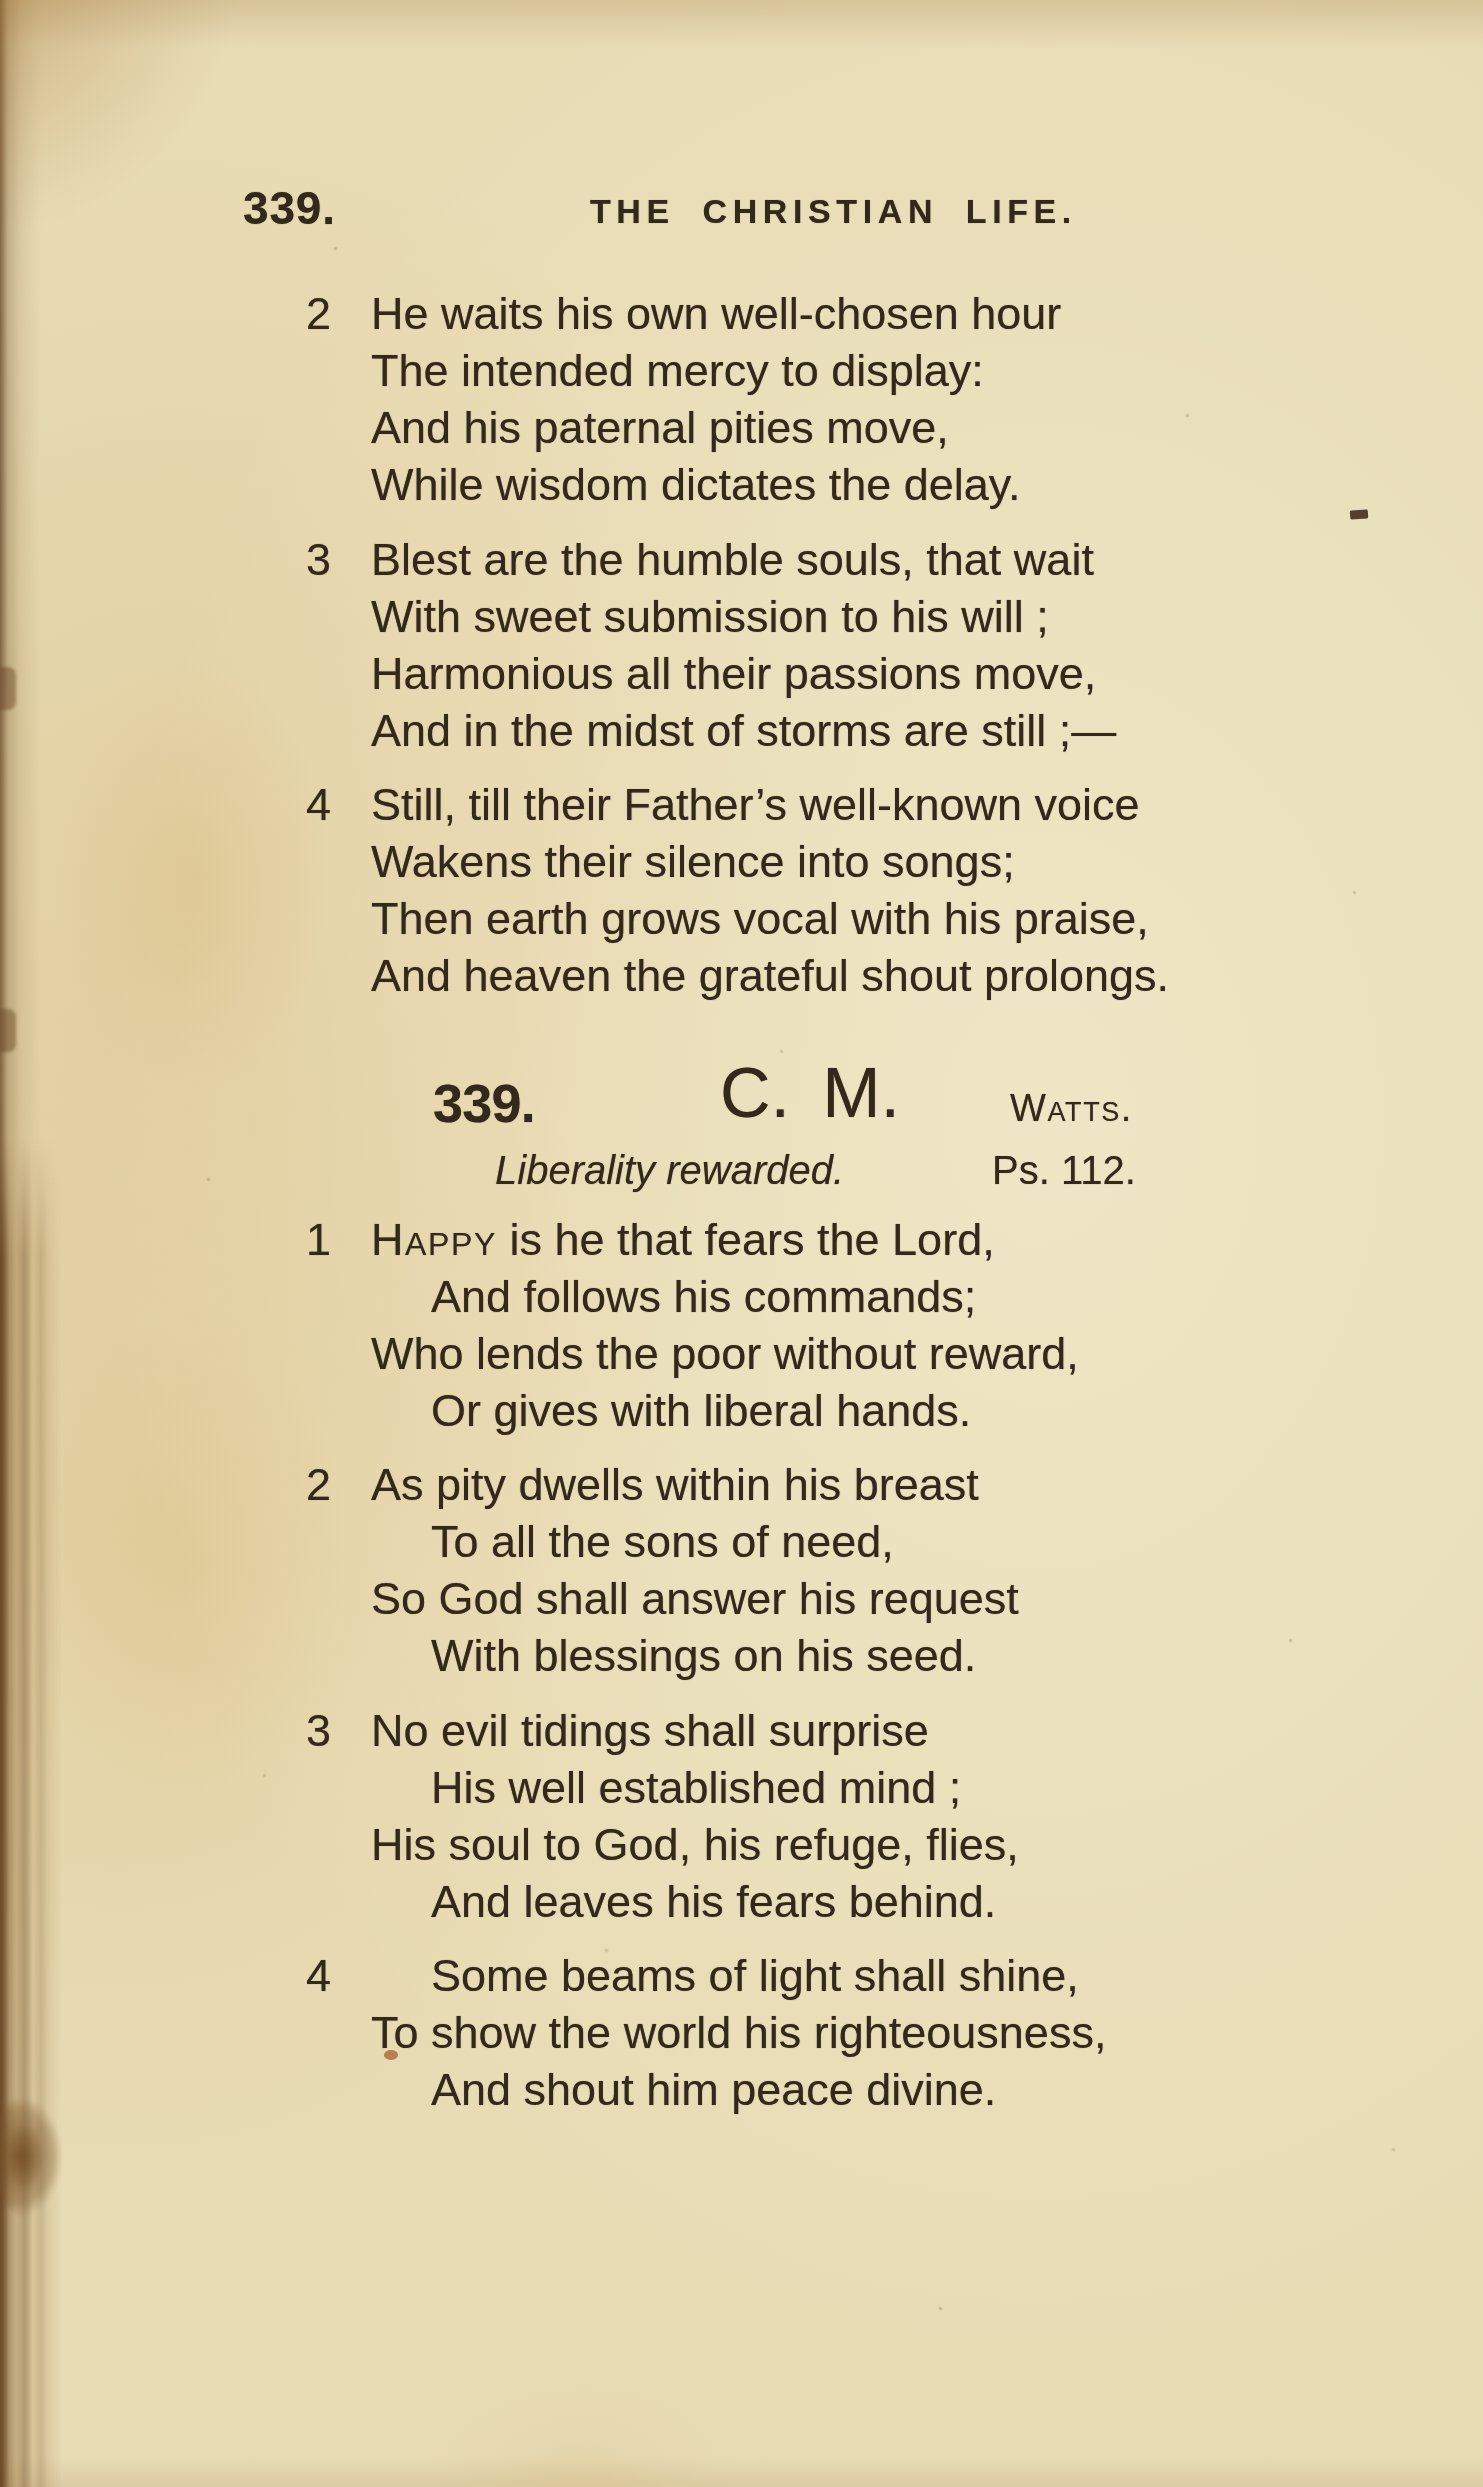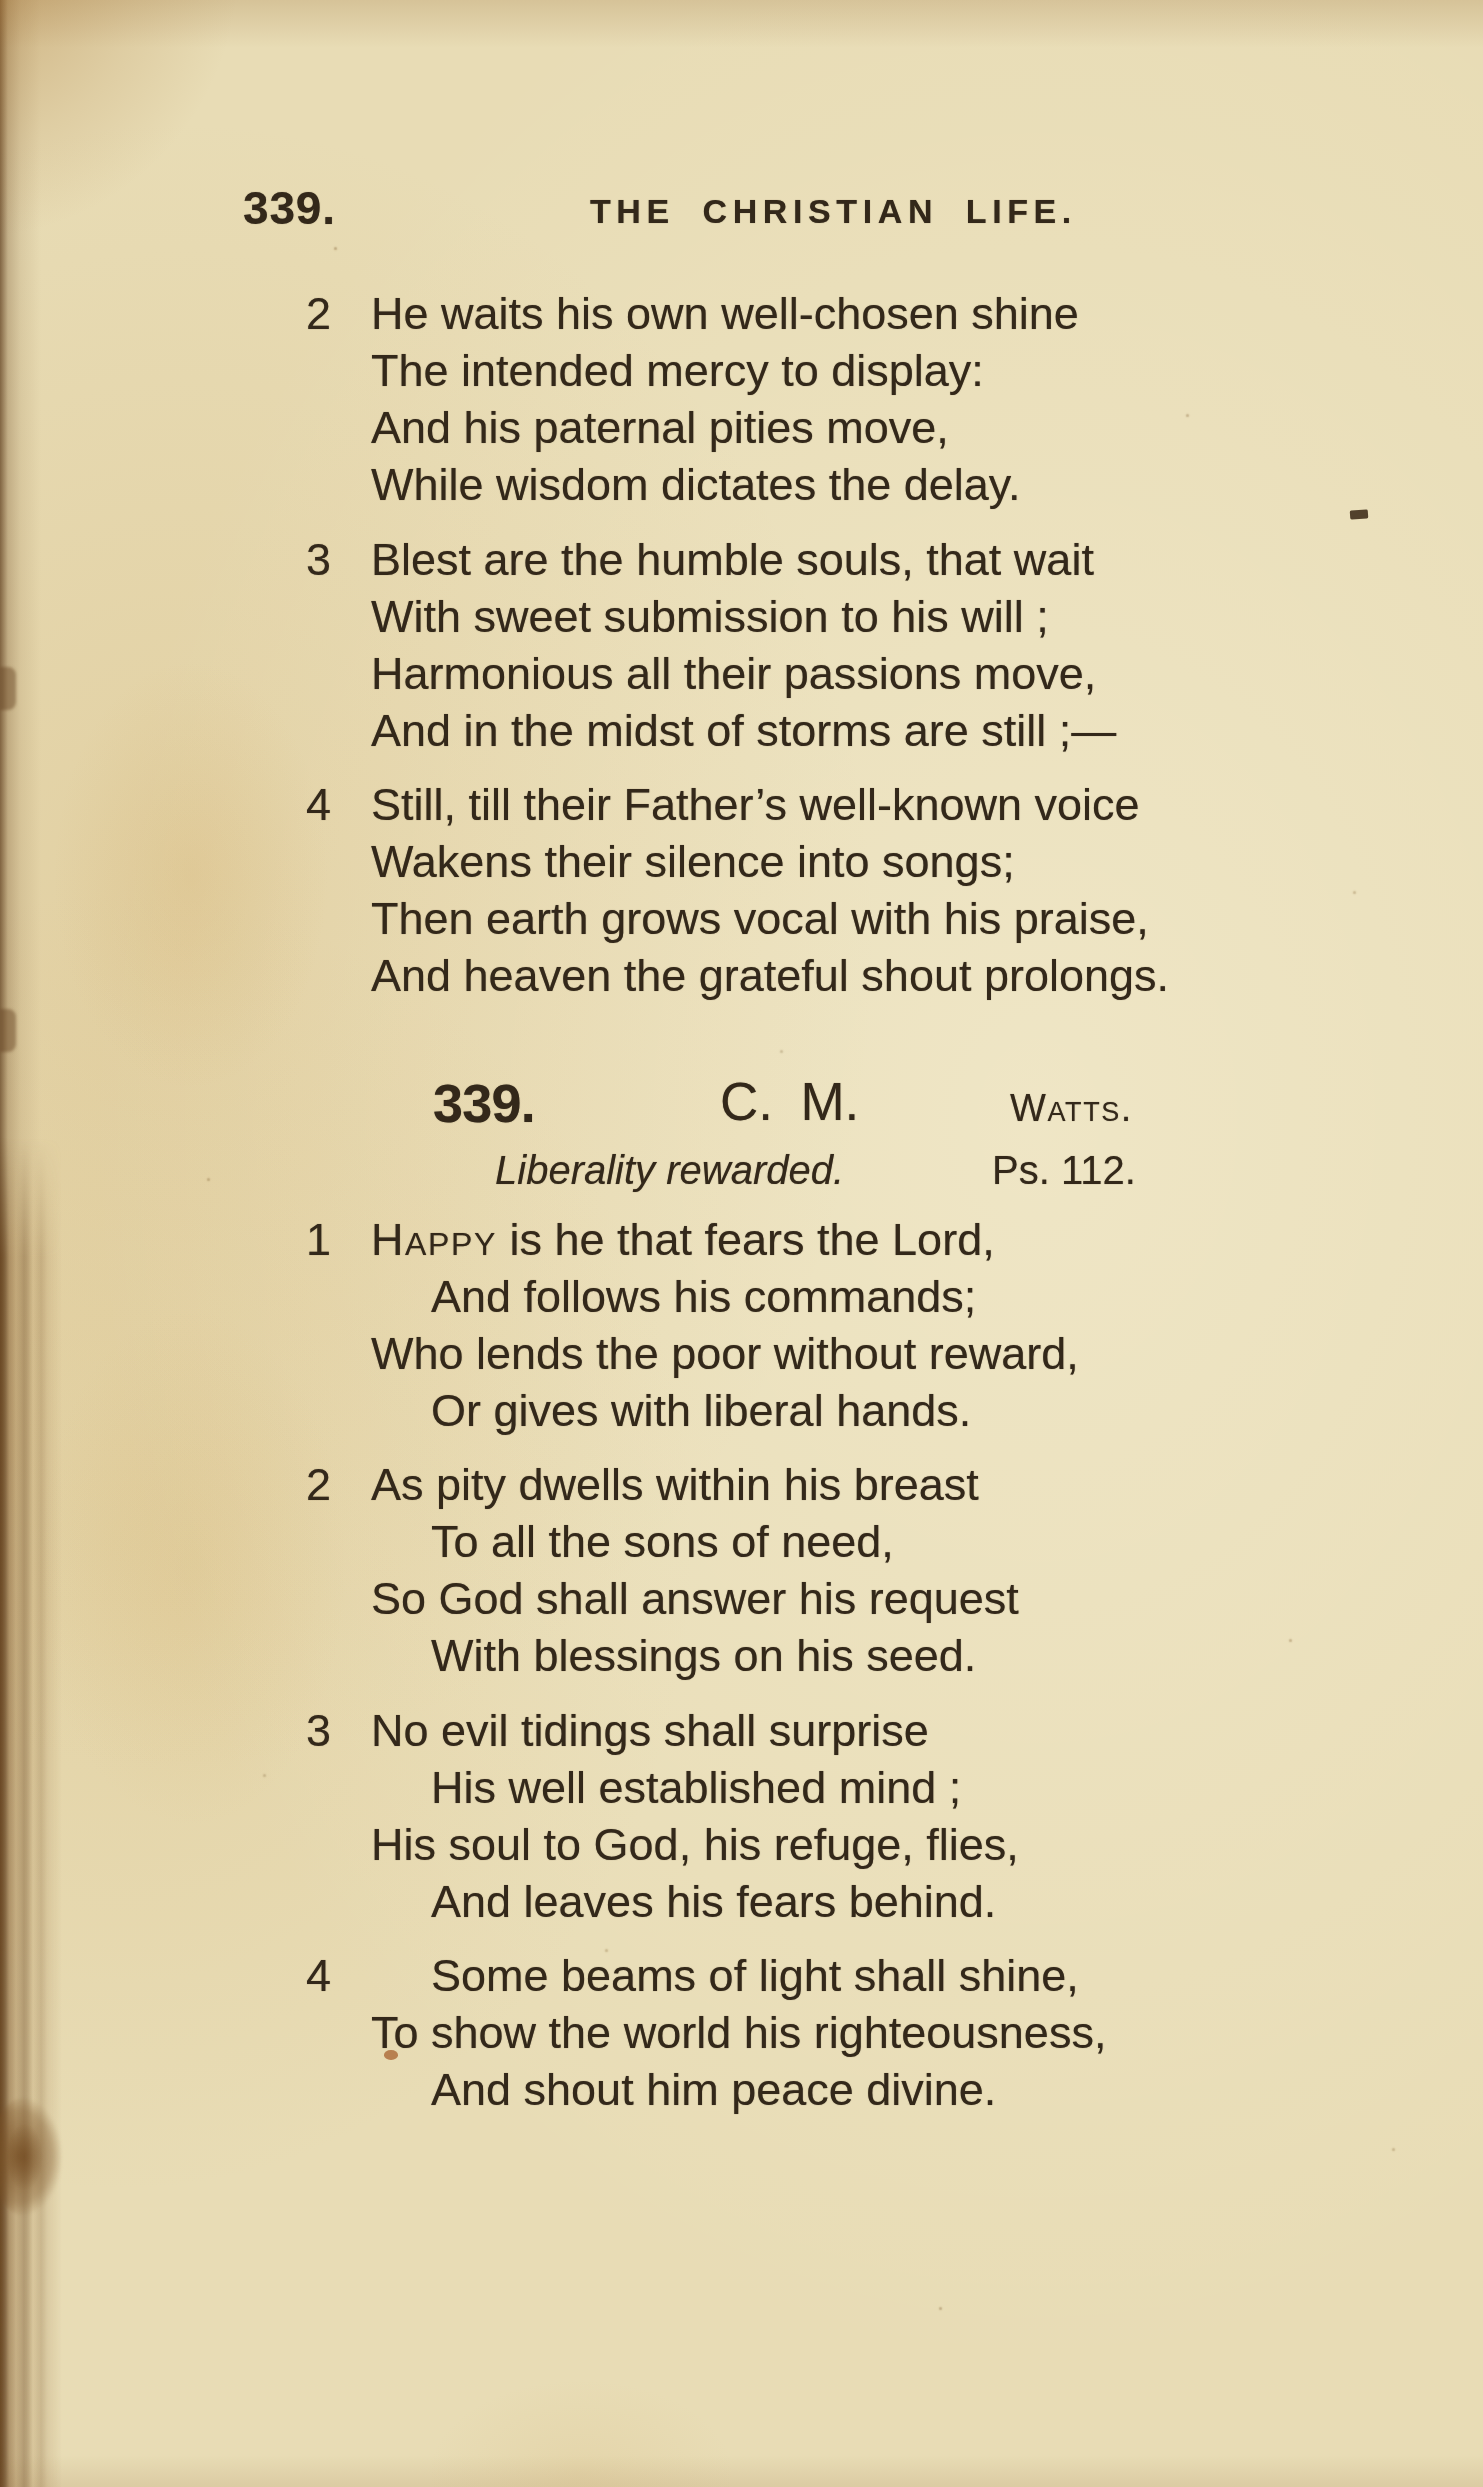--- a/index.html
+++ b/index.html
@@ -187,21 +187,21 @@
   .hymn-number {
     position: absolute;
     left: 127px; bottom: 0;
     font-size: 54px; font-weight: 700;
     line-height: 1;
     letter-spacing: -0.8px;
   }
   .hymn-meter {
     position: absolute;
     left: 414px; bottom: 1.6px;
-    font-size: 53px;
+    font-size: 70px;
     line-height: 1;
     word-spacing: 12.7px;
   }
   .hymn-author {
     position: absolute;
     left: 704px; bottom: 3.2px;
     font-size: 38px;
     line-height: 1;
     text-align: right;
   }
@@ -245,21 +245,21 @@
   <div class="header-row">
     <span class="pg-num">339.</span>
     <span class="running-title">THE CHRISTIAN LIFE.</span>
   </div>
 
   <div class="content">
 
     <div class="verses">
         <div class="verse">
           <span class="verse-number">2</span>
-          <div class="verse-line">He waits his own well-chosen shine</div>
+          <div class="verse-line">He waits his own well-chosen hour</div>
           <div class="verse-line">The intended mercy to display:</div>
           <div class="verse-line">And his paternal pities move,</div>
           <div class="verse-line">While wisdom dictates the delay.</div>
         </div>
         <div class="verse">
           <span class="verse-number">3</span>
           <div class="verse-line">Blest are the humble souls, that wait</div>
           <div class="verse-line">With sweet submission to his will ;</div>
           <div class="verse-line">Harmonious all their passions move,</div>
           <div class="verse-line">And in the midst of storms are still ;—</div>

